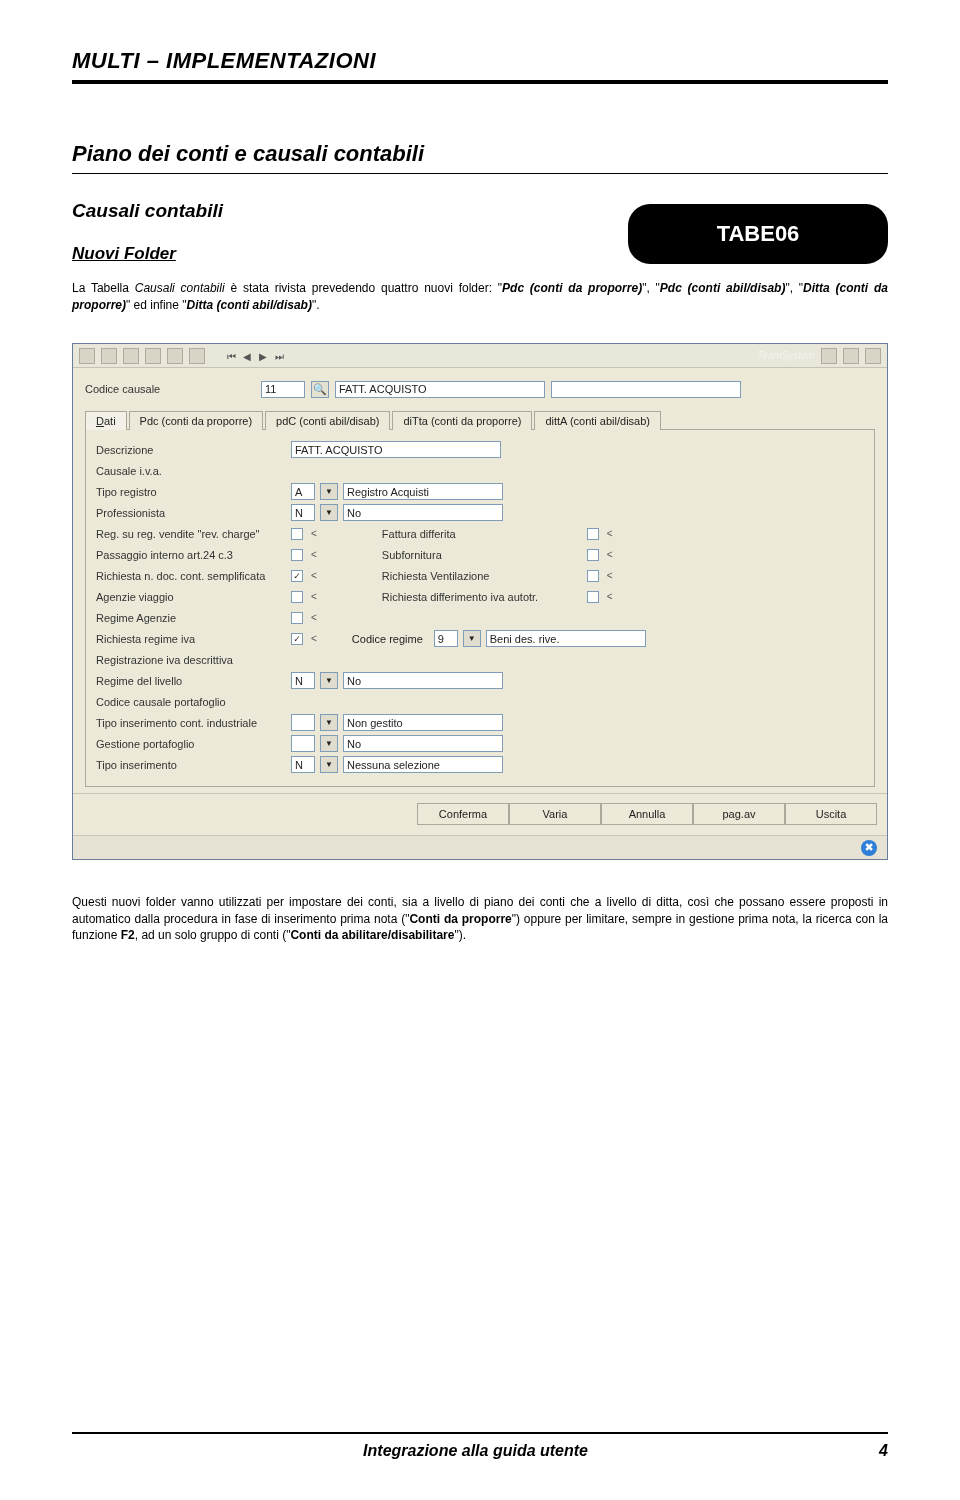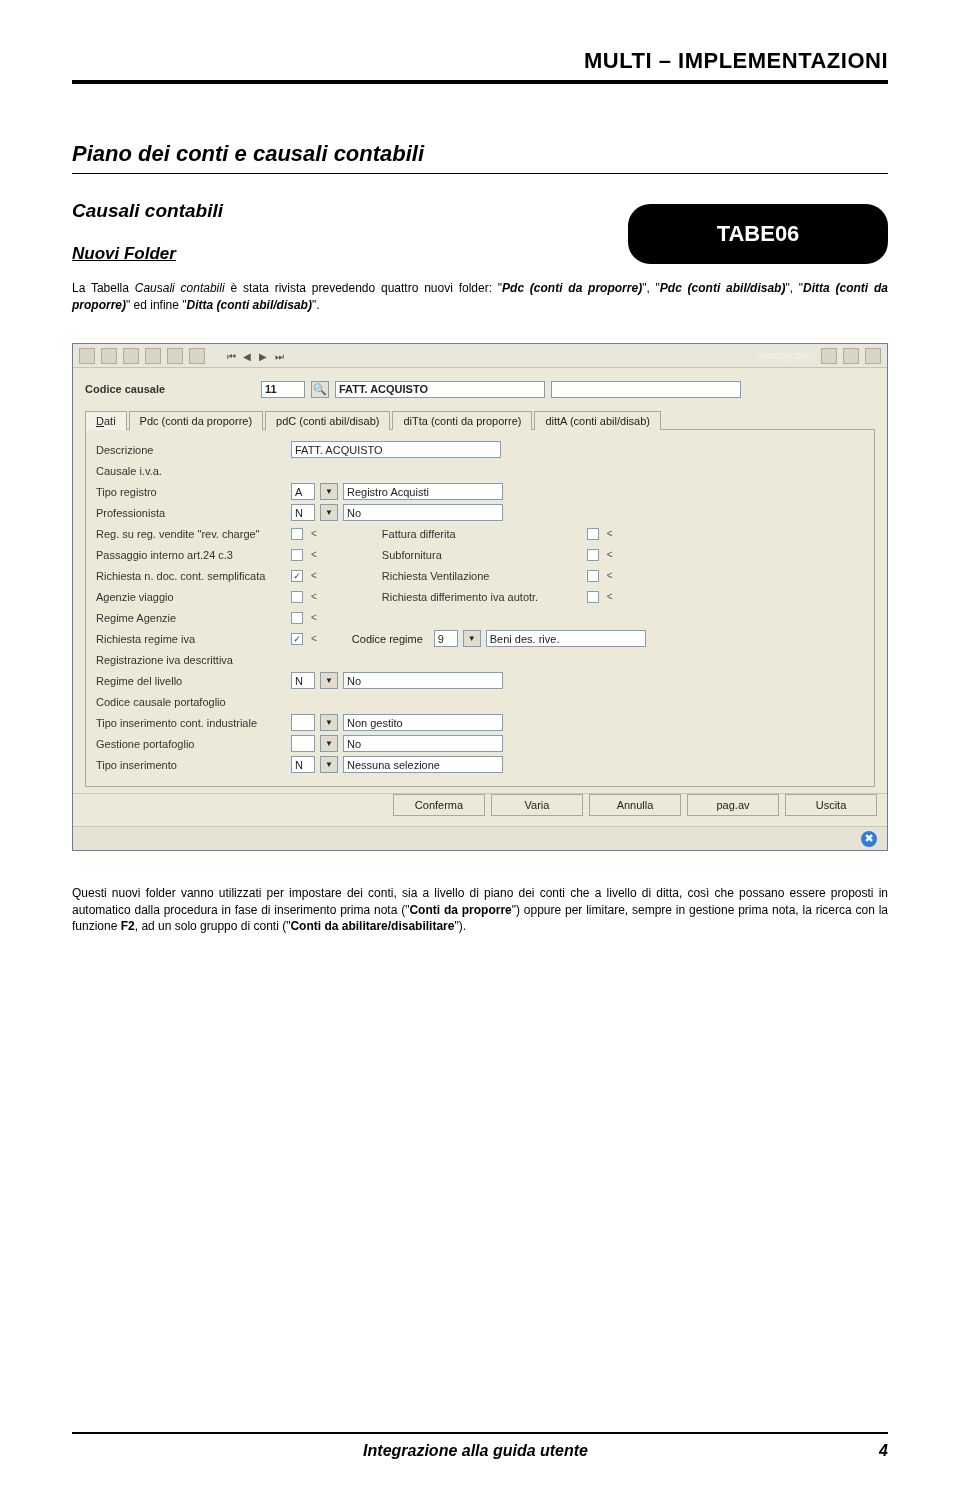--- a/index.html
+++ b/index.html
@@ -1,18 +1,18 @@
 <!DOCTYPE html>
 <html><head>
 <meta charset="utf-8">
 <style>
   * { box-sizing: border-box; margin: 0; padding: 0; }
   html, body { width: 960px; height: 1500px; font-family: Arial, Helvetica, sans-serif; background: #fff; color: #000; }
   .page { position: relative; width: 960px; height: 1500px; padding: 48px 72px 40px 72px; }
-  .doc-header { font-size: 22px; font-weight: bold; letter-spacing: 0.5px; text-align: right; }
+  .doc-header { font-size: 22px; font-weight: bold; font-style: italic; letter-spacing: 0.5px; }
   .rule-heavy { border: none; border-top: 4px solid #000; margin-top: 6px; }
   .section-title { font-size: 22px; font-weight: bold; font-style: italic; margin-top: 57px; }
   .rule-thin { border: none; border-top: 1.5px solid #000; margin-top: 6px; }
   .code-box { position: absolute; top: 204px; right: 72px; width: 260px; height: 60px; background: #000; color: #fff; display: flex; align-items: center; justify-content: center; font-size: 22px; font-weight: bold; border-radius: 22px; }
   .sub1 { font-size: 19px; font-weight: bold; font-style: italic; margin-top: 26px; }
   .sub2 { font-size: 17px; font-weight: bold; font-style: italic; text-decoration: underline; margin-top: 22px; }
   .para { font-size: 12px; line-height: 1.38; margin-top: 16px; text-align: justify; }
   .ital { font-style: italic; }
   .bold { font-weight: bold; }
   .bi { font-weight: bold; font-style: italic; }
@@ -38,21 +38,21 @@
   .inp.drop { width: 18px; background: #e0ddcf; display: inline-flex; align-items: center; justify-content: center; font-size: 8px; }
   .tabs { display: flex; margin-top: 10px; border-bottom: 1px solid #aca899; }
   .tab { padding: 3px 10px 3px 10px; border: 1px solid #aca899; border-bottom: none; margin-right: 2px; background: #ece9d8; position: relative; top: 1px; font-size: 11px; }
   .tab.active { background: #f3f1e7; font-weight: normal; }
   .form-area { border: 1px solid #aca899; border-top: none; padding: 8px 10px 12px 10px; background: #ece9d8; }
   .form-row { display: flex; align-items: center; min-height: 19px; gap: 5px; margin-top: 2px; }
   .flbl { width: 190px; color: #333; }
   .chk { width: 12px; height: 12px; border: 1px solid #7f9db9; background: #fff; display: inline-flex; align-items: center; justify-content: center; font-size: 9px; color: #333; }
   .lt { color: #555; font-size: 10px; margin-left: 3px; }
   .rlbl { margin-left: 60px; width: 200px; color: #333; }
-  .btnbar { display: flex; justify-content: flex-end; gap: 6px; padding: 0 10px 10px 10px; border-top: 1px solid #c9c6b8; }
+  .btnbar { display: flex; justify-content: flex-end; padding: 9px 10px 10px 10px; border-top: 1px solid #c9c6b8; }
   .btn { width: 92px; height: 22px; border: 1px solid #aca899; background: #ece9d8; font-size: 11px; display: inline-flex; align-items: center; justify-content: center; }
   .ss-status { height: 24px; background: #e6e3d5; border-top: 1px solid #c9c6b8; display: flex; align-items: center; justify-content: flex-end; padding-right: 10px; }
   .status-ico { width: 16px; height: 16px; border-radius: 50%; background: #2f7ed8; color: #fff; font-size: 11px; display: inline-flex; align-items: center; justify-content: center; }
   .footer { position: absolute; bottom: 40px; left: 72px; right: 72px; }
   .footer-rule { border: none; border-top: 2px solid #000; }
   .footer-line { display: flex; justify-content: space-between; font-size: 16px; font-weight: bold; font-style: italic; margin-top: 8px; }
   u.tabkey { text-decoration: underline; }
   .brandlight { color: rgba(255,255,255,0.5); font-style: italic; font-size: 10px; }
 </style>
 </head>
@@ -92,21 +92,21 @@
       </span>
       <span class="tb-group">
         <span class="brandlight">TeamSystem</span>
         <span class="tb-ico"></span>
         <span class="tb-ico"></span>
         <span class="tb-ico"></span>
       </span>
     </div>
 
     <div class="ss-body">
-      <div class="field-row" style="font-weight:bold;">
+      <div class="field-row" style="">
         <span class="lbl">Codice causale</span>
         <span class="inp code">11</span>
         <span class="inp search">🔍</span>
         <span class="inp desc">FATT. ACQUISTO</span>
         <span class="inp" style="width:190px"></span>
       </div>
 
       <div class="tabs">
         <div class="tab active"><u class="tabkey">D</u>ati</div>
         <div class="tab">Pdc (conti da proporre)</div>

